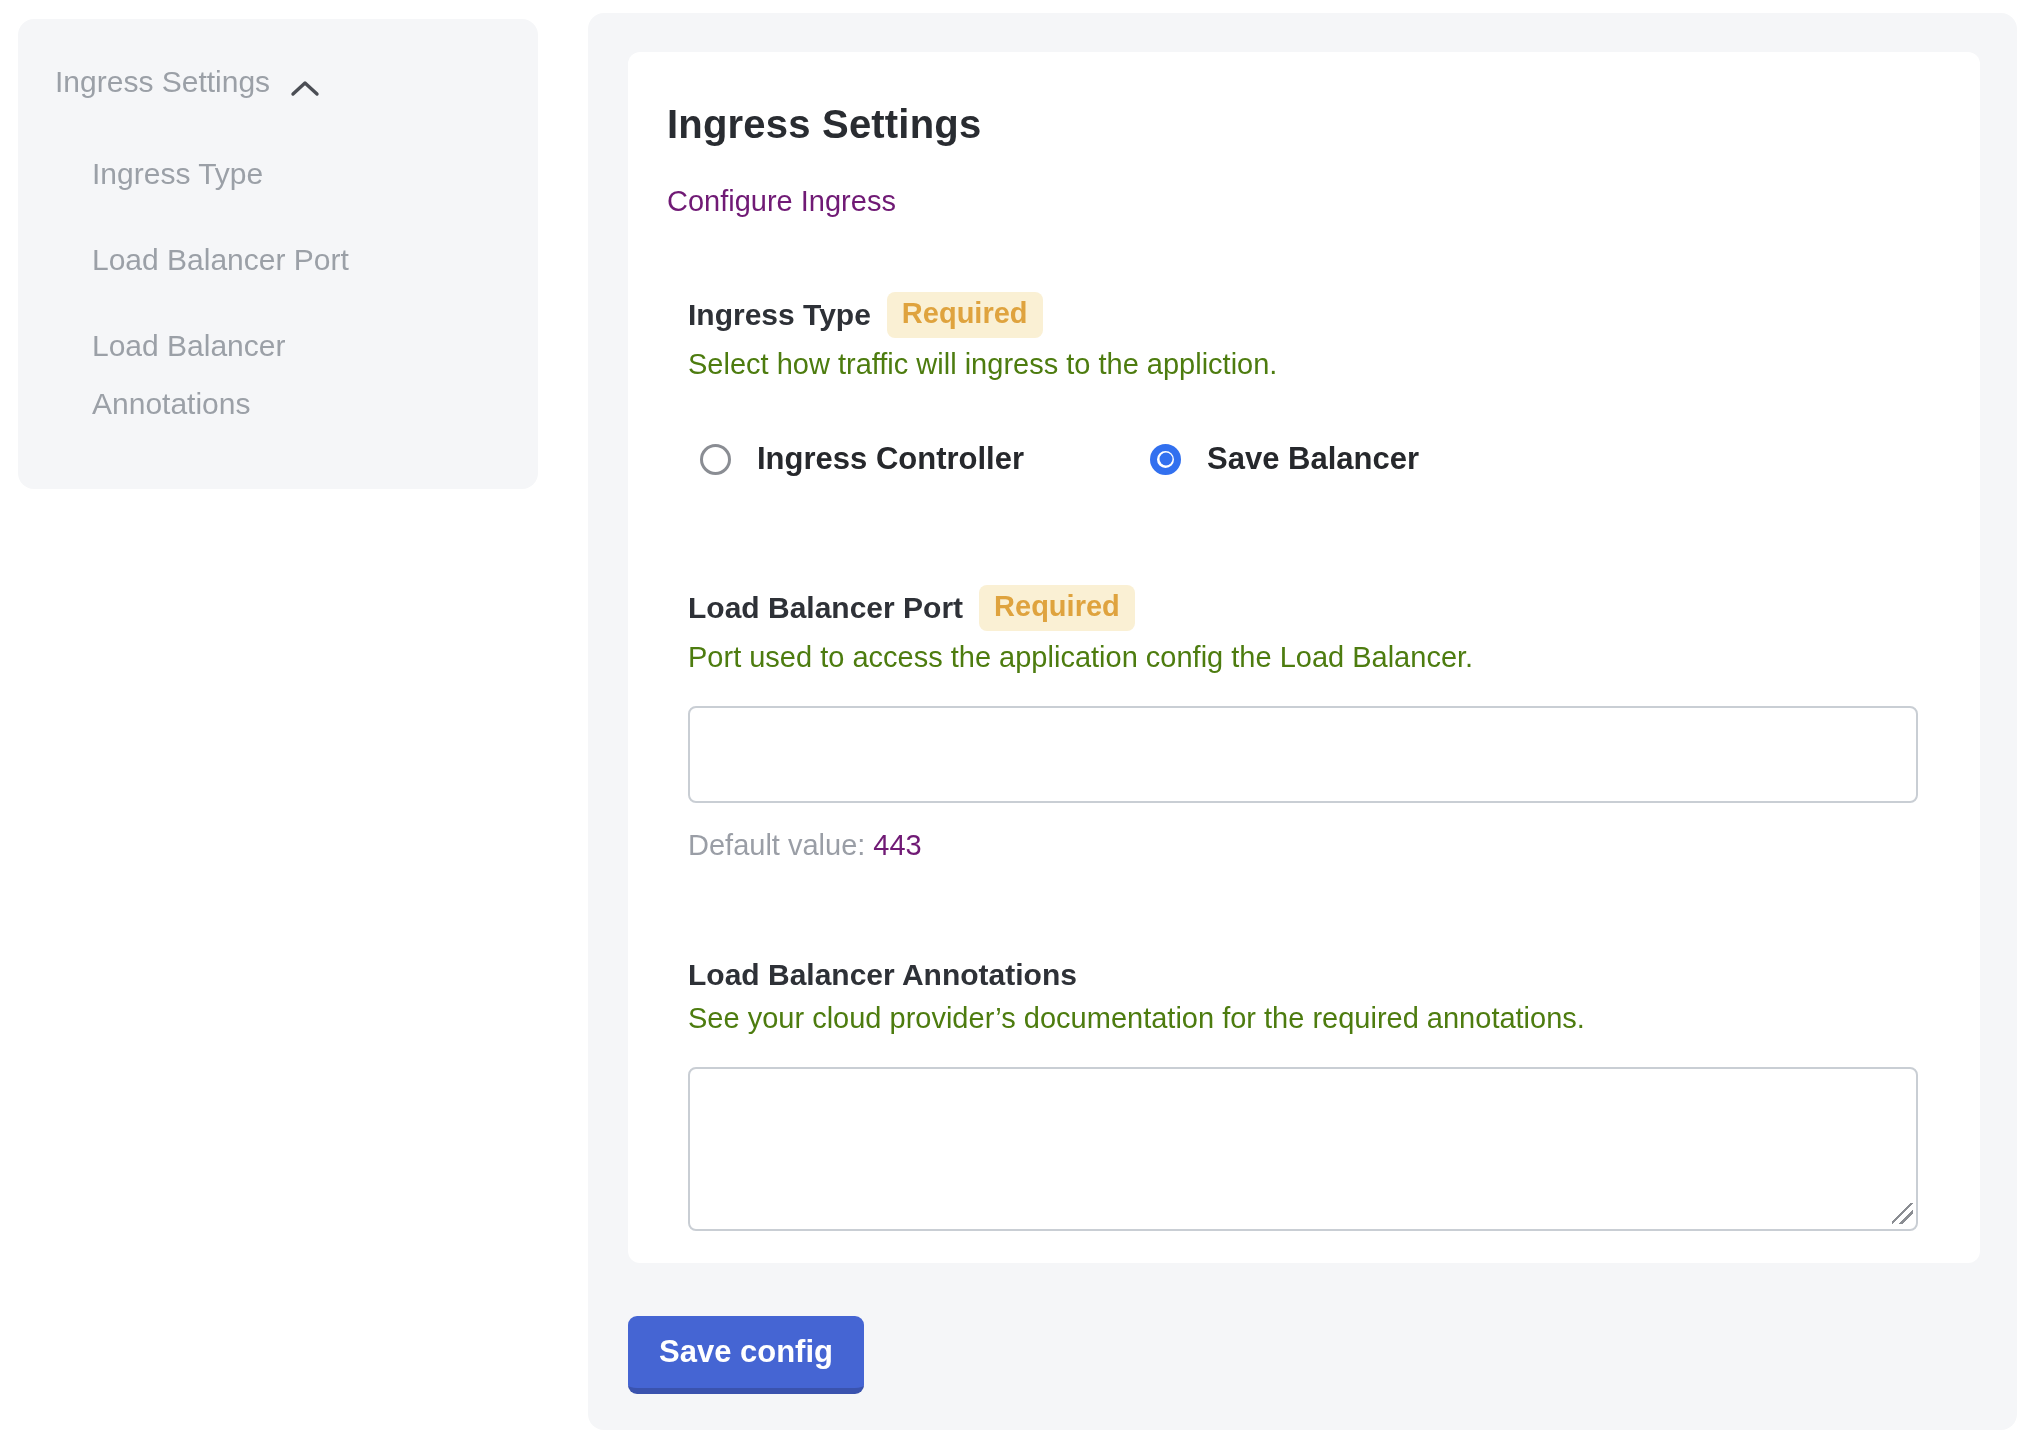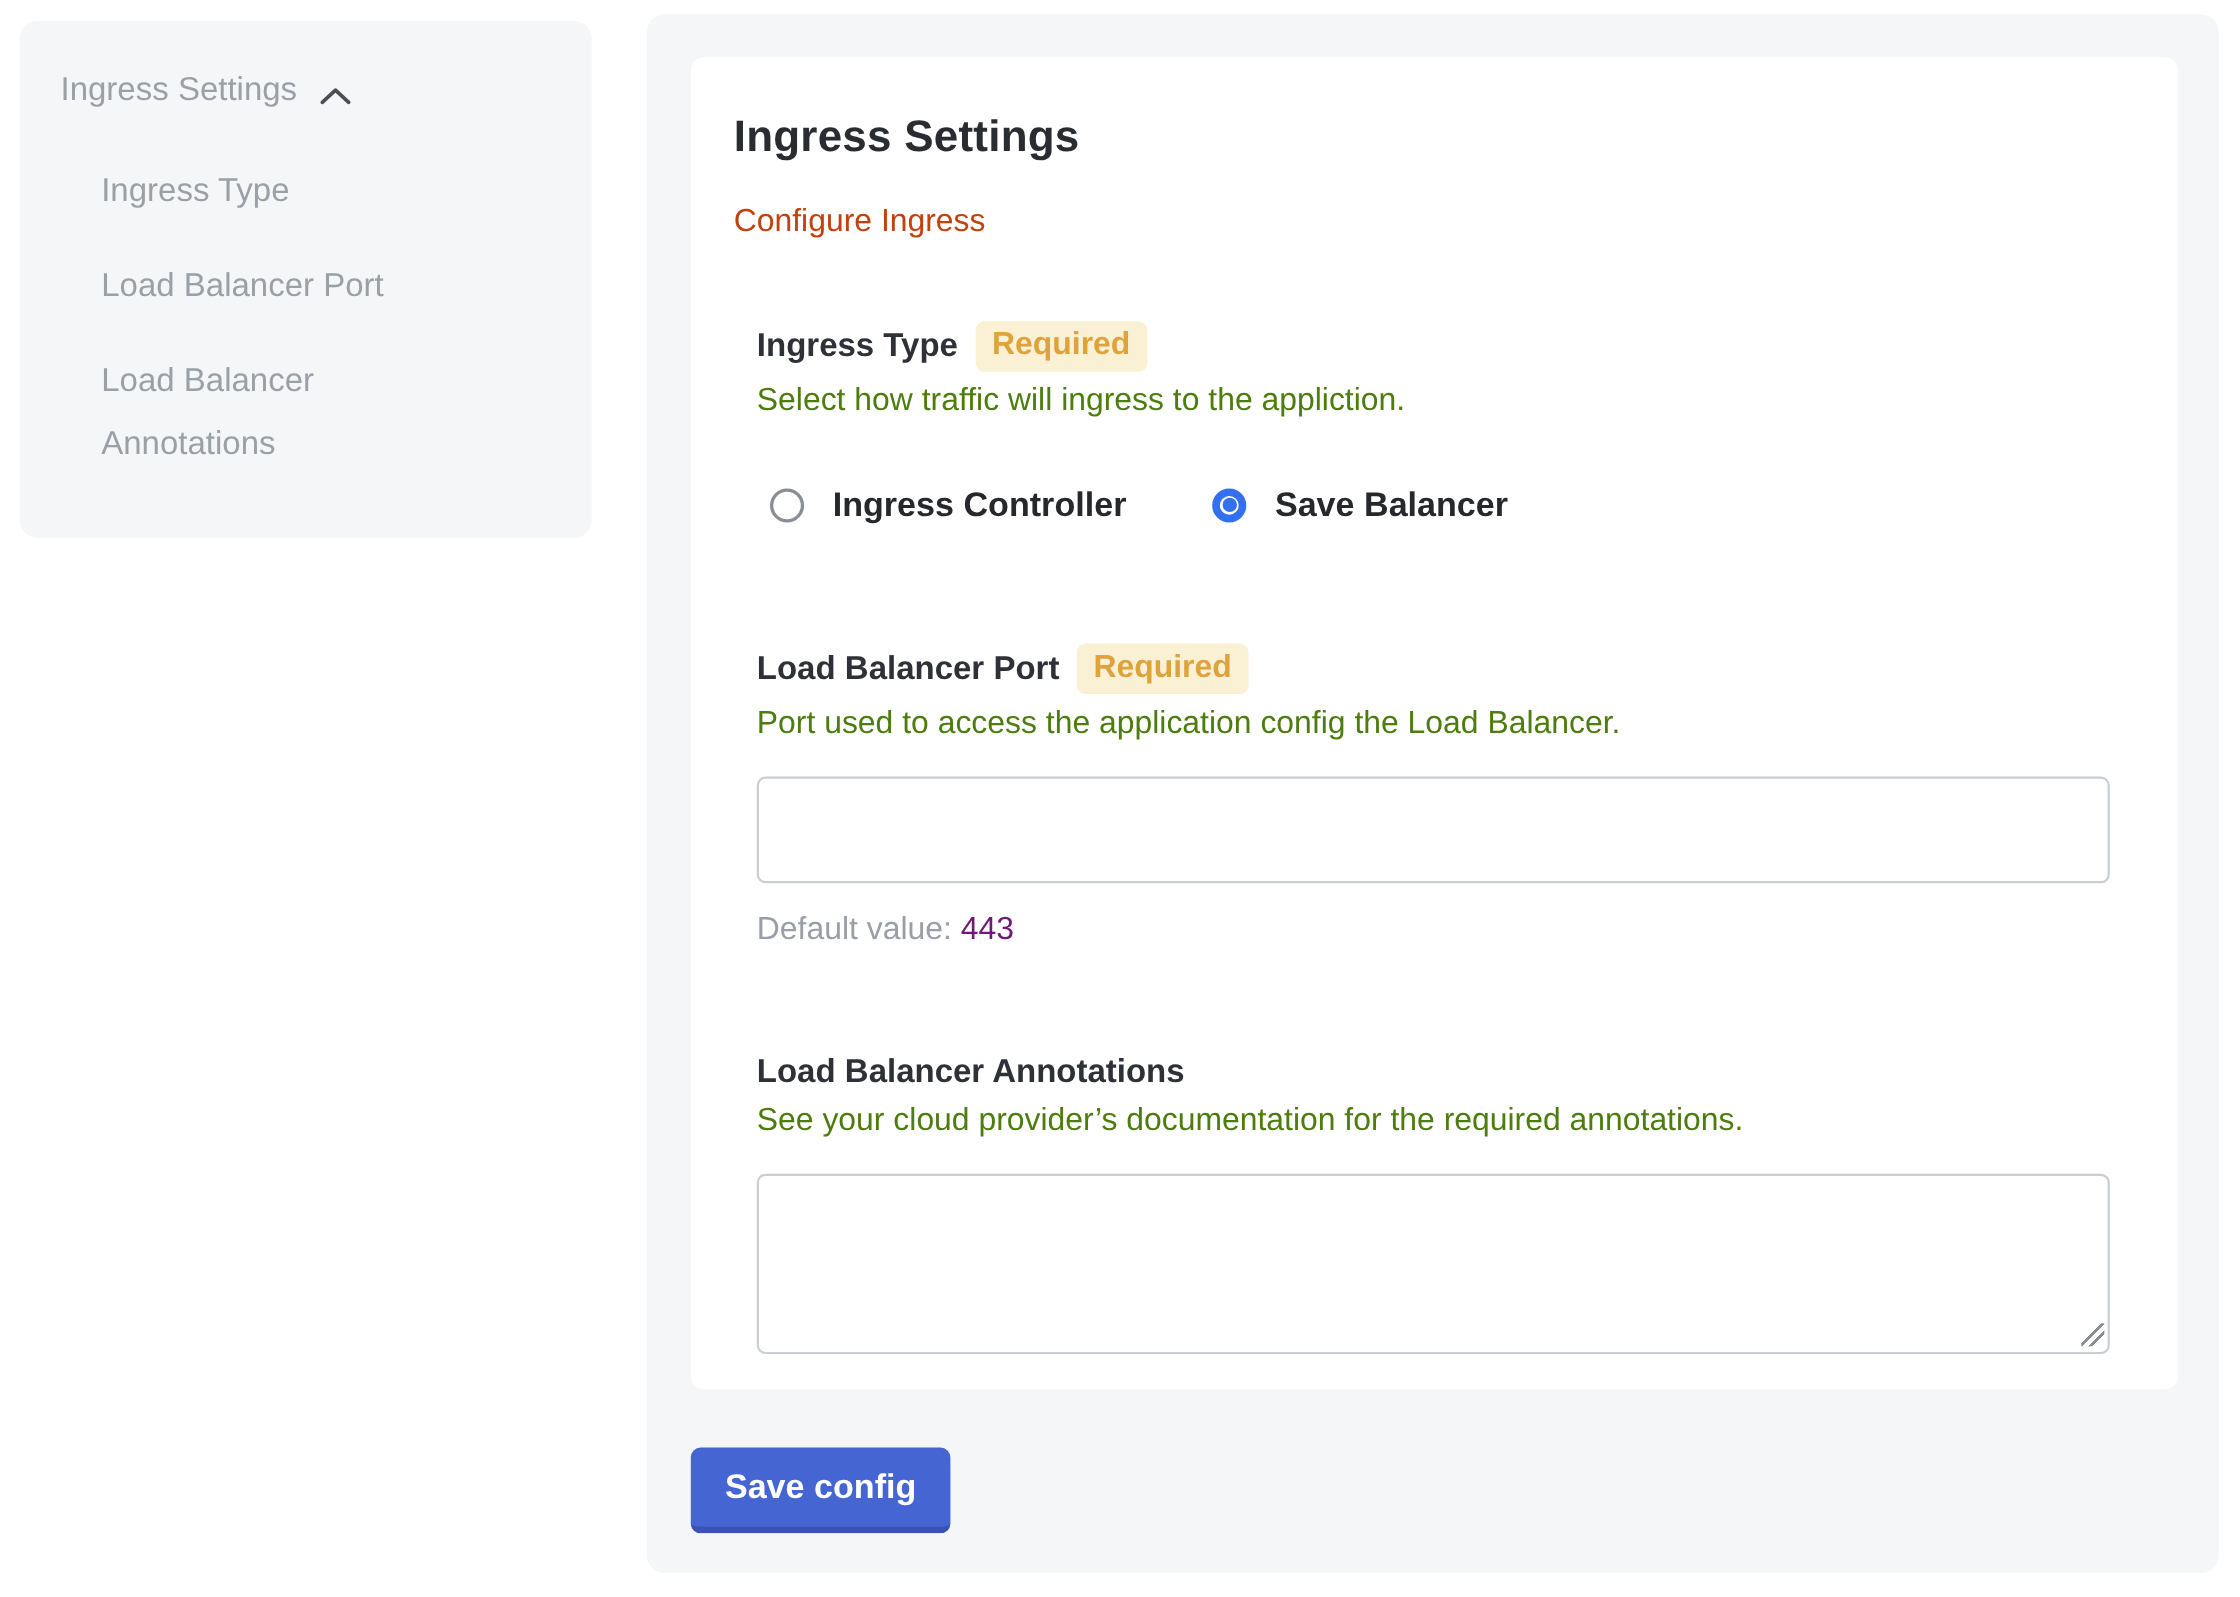--- a/index.html
+++ b/index.html
@@ -30,39 +30,39 @@
     width: 1429px; height: 1417px;
     background: #f5f6f8; border-radius: 16px;
     padding: 39px 0 0 40px;
   }
   .card {
     width: 1352px; height: 1211px;
     background: #ffffff; border-radius: 12px;
     padding: 50px 62px 0 39px;
   }
   .card-title { font-size: 40px; font-weight: 700; color: #292c31; letter-spacing: 0.2px; }
-  .card-subtitle { margin-top: 38px; font-size: 29px; color: #c2410c; }
+  .card-subtitle { margin-top: 38px; font-size: 29px; color: #701a75; }
 
   .form-sections { margin-left: 21px; }
   .section { }
   .sec-1 { margin-top: 74px; }
   .sec-2 { margin-top: 108px; }
   .sec-3 { margin-top: 96px; }
 
   .label-row { display: flex; align-items: center; gap: 16px; }
   .field-label { font-size: 30px; font-weight: 600; color: #2e3137; }
   .badge {
     background: #faf0d4; color: #dfa33e;
     font-size: 29px; font-weight: 700;
     padding: 5px 15px 8px 15px; border-radius: 8px;
   }
   .field-desc { margin-top: 10px; font-size: 29px; color: #4d7c0f; }
 
   
-  .radio-row { display: flex; align-items: center; margin-top: 60px; margin-left: 12px; }
+  .radio-row { display: flex; align-items: center; margin-top: 60px; margin-left: 12px; gap: 48px; }
   .radio-option { display: flex; align-items: center; gap: 26px; cursor: pointer; }
   .radio-option + .radio-option { margin-left: 78px; }
   .radio-circle {
     width: 31px; height: 31px; border-radius: 50%;
     border: 3px solid #8a8d93; background: #ffffff; flex: 0 0 auto;
     position: relative;
   }
   .radio-circle.checked { border: 7px solid #3270ef; }
   .radio-circle.checked::after {
     content: ""; position: absolute; left: 50%; top: 50%;

